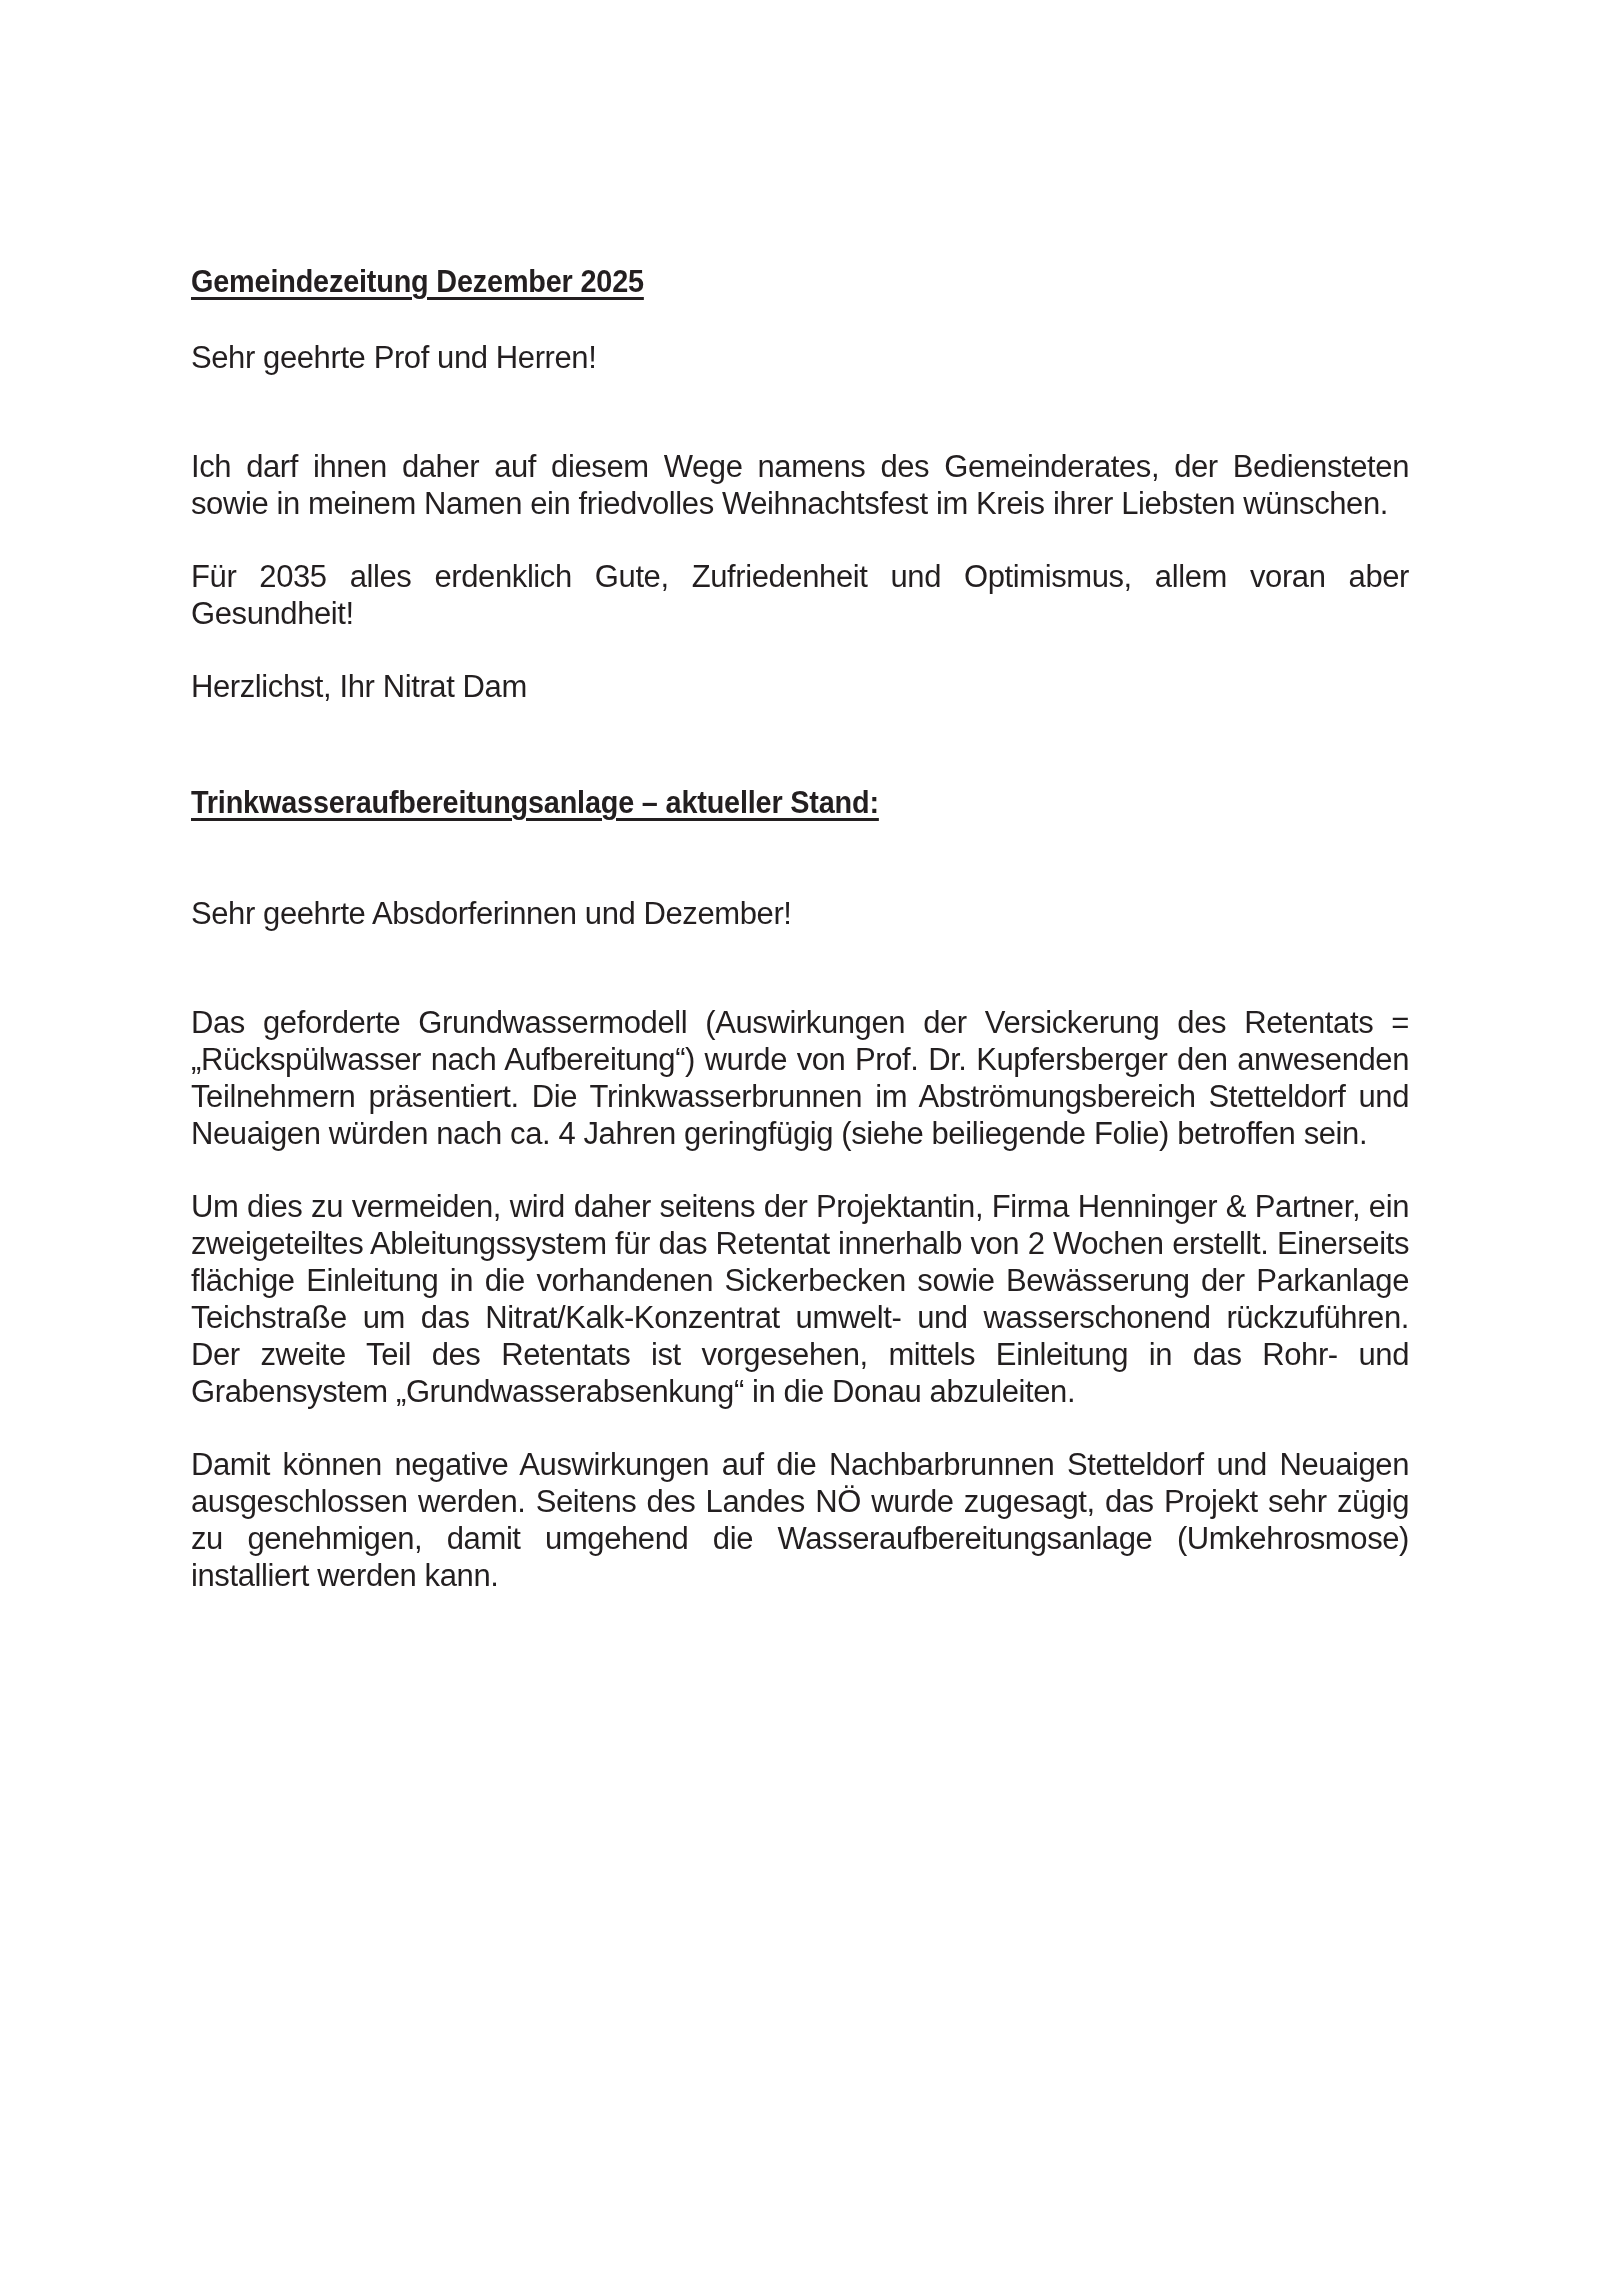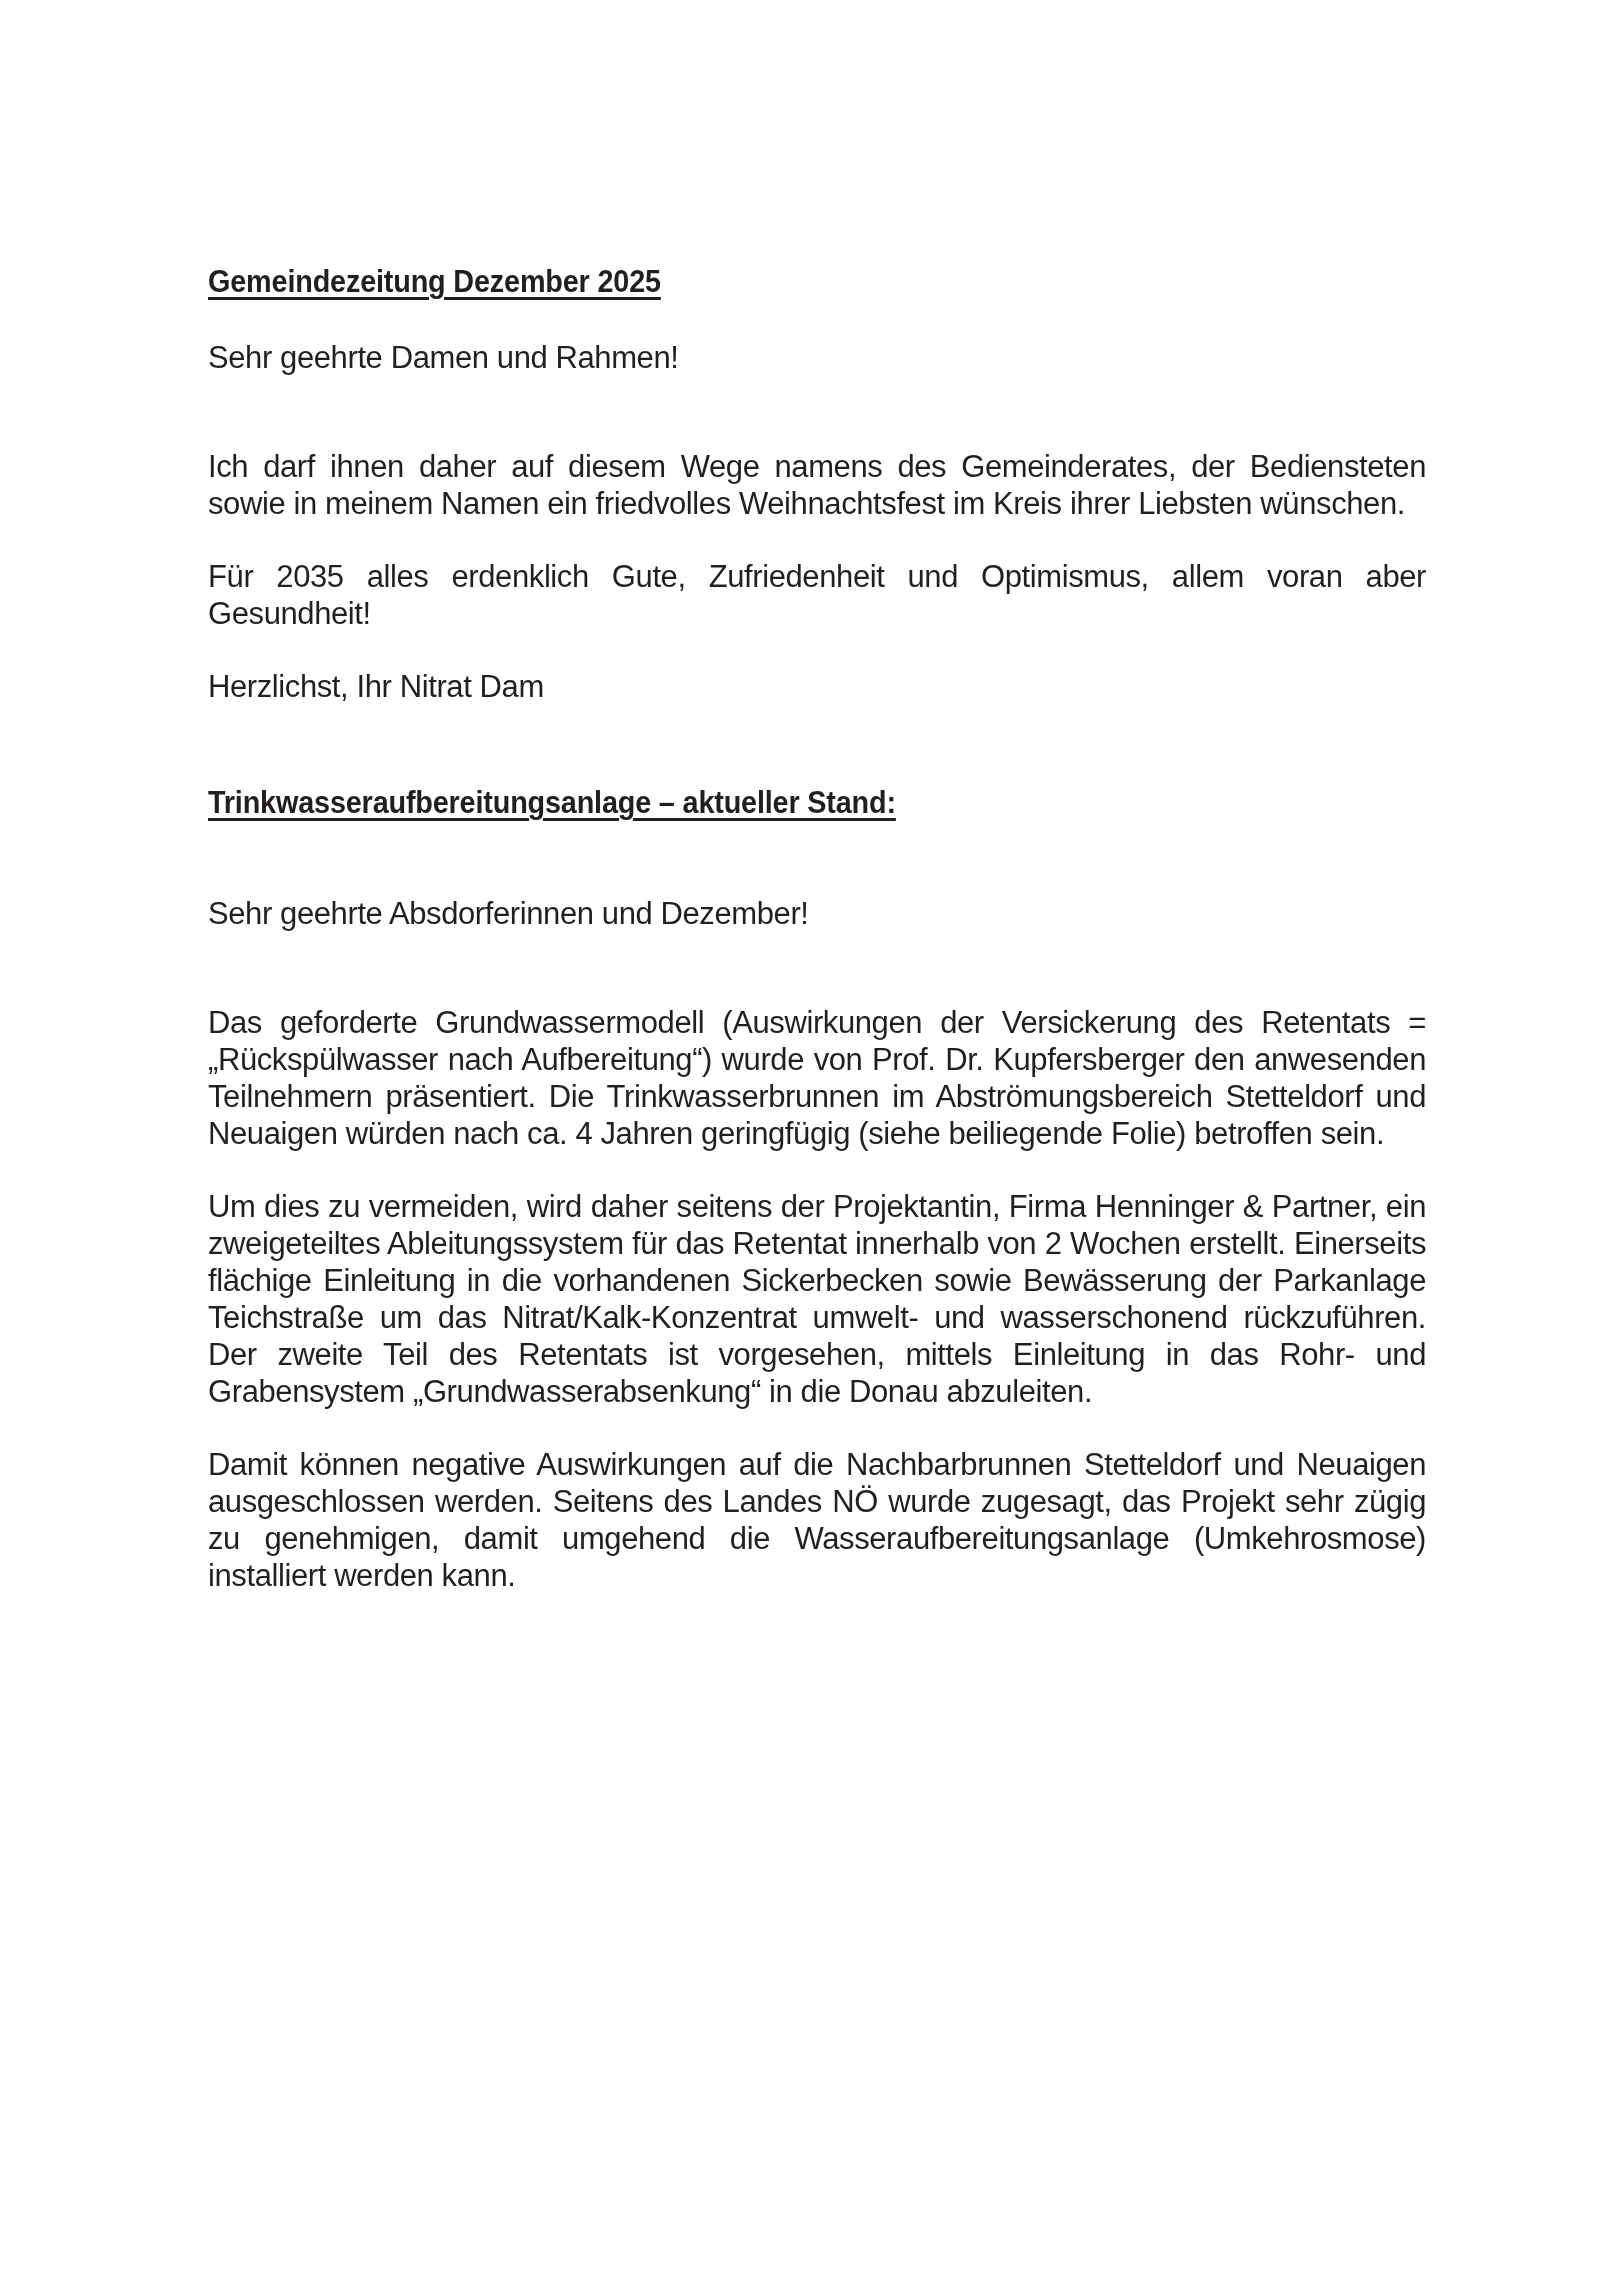--- a/index.html
+++ b/index.html
@@ -10,21 +10,21 @@
     body {
       width: 1623px;
       height: 2295px;
       position: relative;
       overflow: hidden;
       color: #231f20;
       font-family: "Liberation Sans", "DejaVu Sans", sans-serif;
     }
     .page {
       position: absolute;
-      left: 208px;
+      left: 191px;
       top: 263px;
       width: 1218px;
     }
     .heading {
       font-weight: bold;
       font-size: 31px;
       line-height: 38px;
       text-decoration: underline;
       text-decoration-thickness: 3.3px;
       text-underline-offset: 5.2px;
@@ -51,21 +51,21 @@
     .gap-xl { height: 79px; }
   </style>
 </head>
 <body>
 
 <div class="page">
 
   <div>
     <h1 class="heading">Gemeindezeitung Dezember 2025</h1>
     <div class="gap-m"></div>
-    <p>Sehr geehrte Damen und Rahmen!</p>
+    <p>Sehr geehrte Prof und Herren!</p>
     <div class="gap-s"></div>
     <div class="gap-s"></div>
     <p class="justify">Ich darf ihnen daher auf diesem Wege namens des Gemeinderates, der Bediensteten sowie in meinem Namen ein friedvolles Weihnachtsfest im Kreis ihrer Liebsten wünschen.</p>
     <div class="gap-s"></div>
     <p class="justify">Für 2035 alles erdenklich Gute, Zufriedenheit und Optimismus, allem voran aber Gesundheit!</p>
     <div class="gap-s"></div>
     <p>Herzlichst, Ihr Nitrat Dam</p>
   </div>
 
   <div class="gap-xl"></div>

